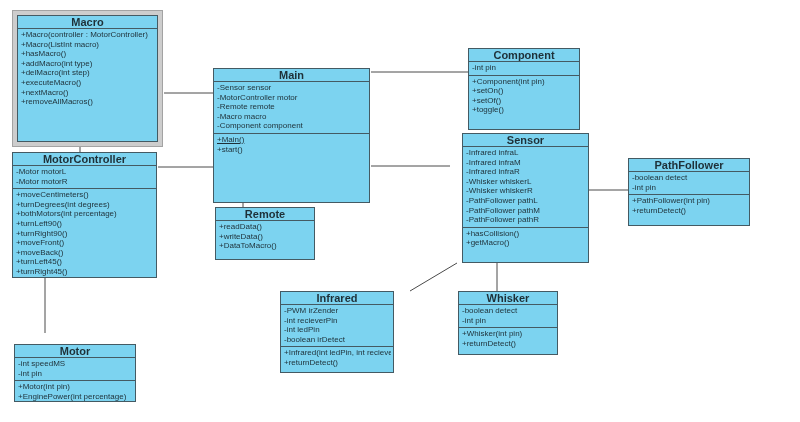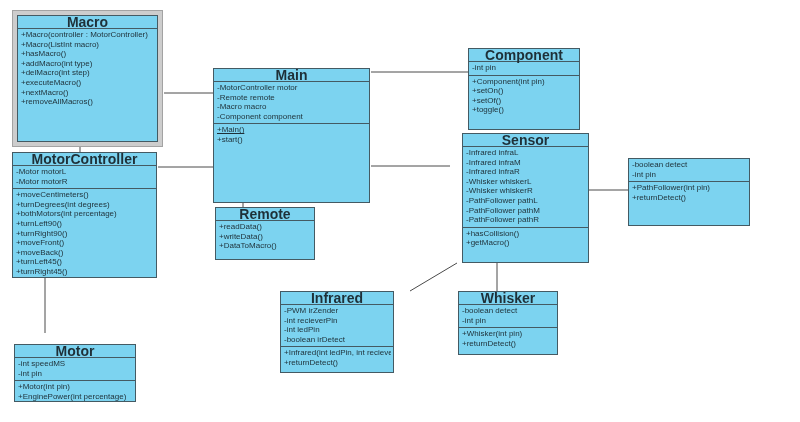--- a/index.html
+++ b/index.html
@@ -8,21 +8,21 @@
     font-family:"Liberation Sans","DejaVu Sans",sans-serif;
   }
   #wires{position:absolute;left:0;top:0;width:800px;height:422px;}
   #wires line{stroke:#4a4a4a;stroke-width:1;}
   .uml-class{
     position:absolute;display:flex;flex-direction:column;
     background:#7cd3f0;border:1px solid #445a63;box-sizing:border-box;
     color:#1e3038;overflow:hidden;
   }
   .uml-title{
-    flex:0 0 auto;text-align:center;font-weight:bold;font-size:14px;line-height:12px;
+    flex:0 0 auto;text-align:center;font-weight:bold;font-size:11px;line-height:12px;
     border-bottom:1px solid #445a63;padding:0 2px;white-space:nowrap;
   }
   .uml-compart{flex:0 0 auto;padding:1px 2px 2px 3px;border-bottom:1px solid #445a63;}
   .uml-compart:last-child{border-bottom:none;flex:1 1 auto;}
   .uml-line{font-size:8px;line-height:9.6px;white-space:nowrap;overflow:hidden;}
   .sel-frame{
     position:absolute;background:#cdcdcd;border:1px solid #a3a3a3;box-sizing:border-box;
   }
   
   #frame-macro{left:12px;top:10px;width:151px;height:137px;}
@@ -98,20 +98,21 @@
       </div>
     <div class="uml-compart">
         <div class="uml-line">+Motor(int pin)</div>
         <div class="uml-line">+EnginePower(int percentage)</div>
       </div>
   </div>
 
   <div id="box-main" class="uml-class">
     <div class="uml-title">Main</div>
     <div class="uml-compart">
+        <div class="uml-line">-Sensor sensor</div>
         <div class="uml-line">-MotorController motor</div>
         <div class="uml-line">-Remote remote</div>
         <div class="uml-line">-Macro macro</div>
         <div class="uml-line">-Component component</div>
       </div>
     <div class="uml-compart">
         <div class="uml-line" style="text-decoration: underline;">+Main()</div>
         <div class="uml-line">+start()</div>
       </div>
   </div>
@@ -151,20 +152,21 @@
         <div class="uml-line">-PathFollower pathM</div>
         <div class="uml-line">-PathFollower pathR</div>
       </div>
     <div class="uml-compart">
         <div class="uml-line">+hasCollision()</div>
         <div class="uml-line">+getMacro()</div>
       </div>
   </div>
 
   <div id="box-pathfollower" class="uml-class">
+    <div class="uml-title">PathFollower</div>
     <div class="uml-compart">
         <div class="uml-line">-boolean detect</div>
         <div class="uml-line">-int pin</div>
       </div>
     <div class="uml-compart">
         <div class="uml-line">+PathFollower(int pin)</div>
         <div class="uml-line">+returnDetect()</div>
       </div>
   </div>
 

